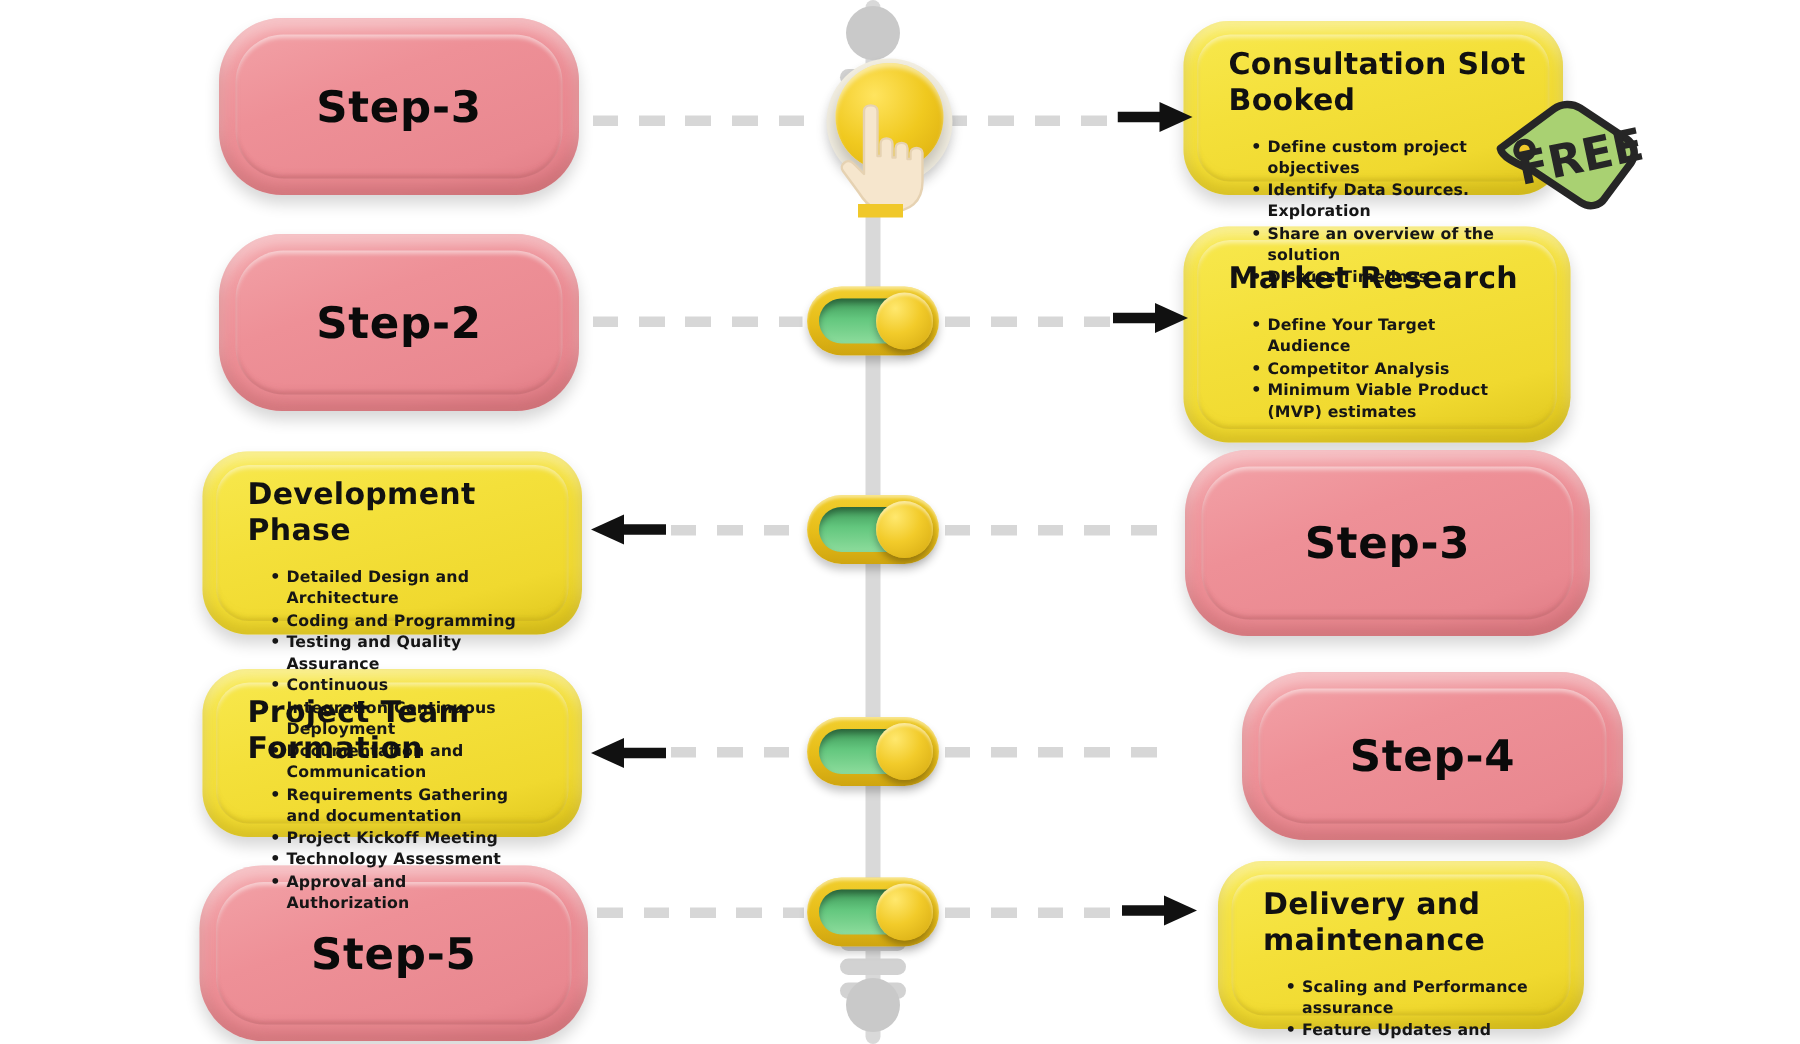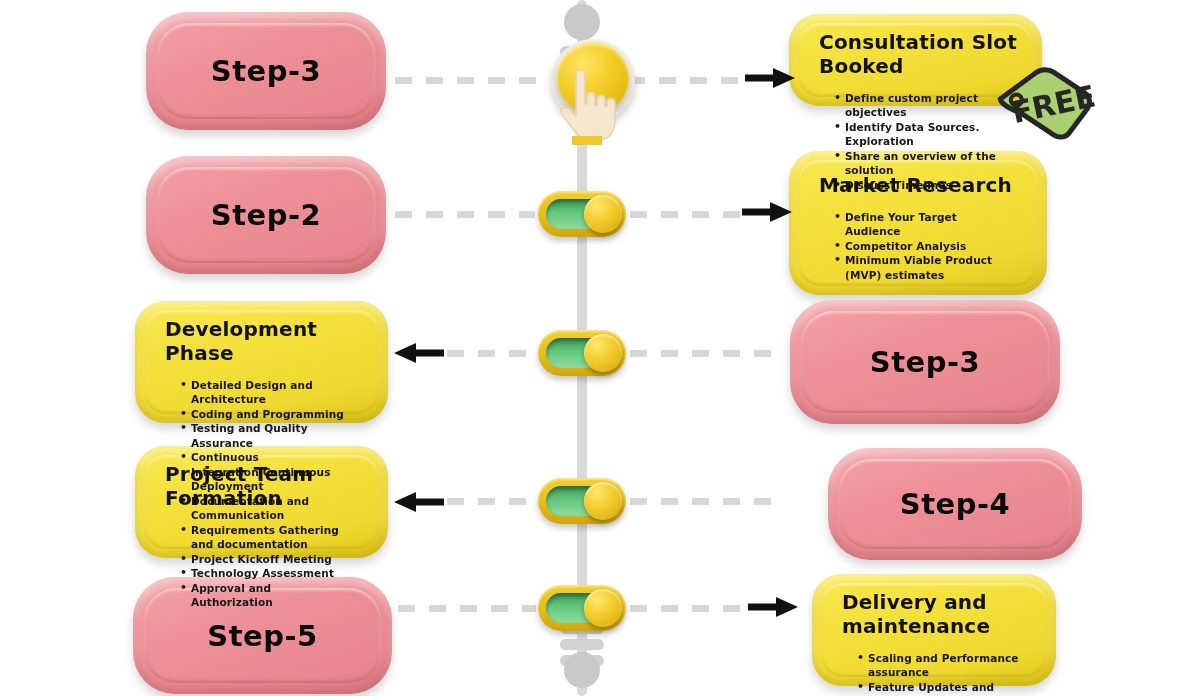--- a/index.html
+++ b/index.html
@@ -160,21 +160,21 @@
     </svg>
   </div>
 
   <div class="arrow" style="left:745px;top:66px;">
     <svg width="52" height="24" viewBox="0 0 52 24">
       <line x1="0" y1="12" x2="34" y2="12" stroke="#111" stroke-width="7"></line>
       <polygon points="28,2 50,12 28,22" fill="#111"></polygon>
     </svg>
   </div>
 
-  <div class="card yellow" style="left:789px;top:14px;width:253px;height:92px;">
+  <div class="card yellow" style="left:789px;top:14px;width:253px;height:116px;">
     <div class="card-title">Consultation Slot Booked</div>
     <ul class="bullets">
       <li>Define custom project objectives</li>
       <li>Identify Data Sources. Exploration</li>
       <li>Share an overview of the solution</li>
       <li>Discuss Timelines</li>
     </ul>
   </div>
 
   <div class="free-tag" style="left:988px;top:56px;">

